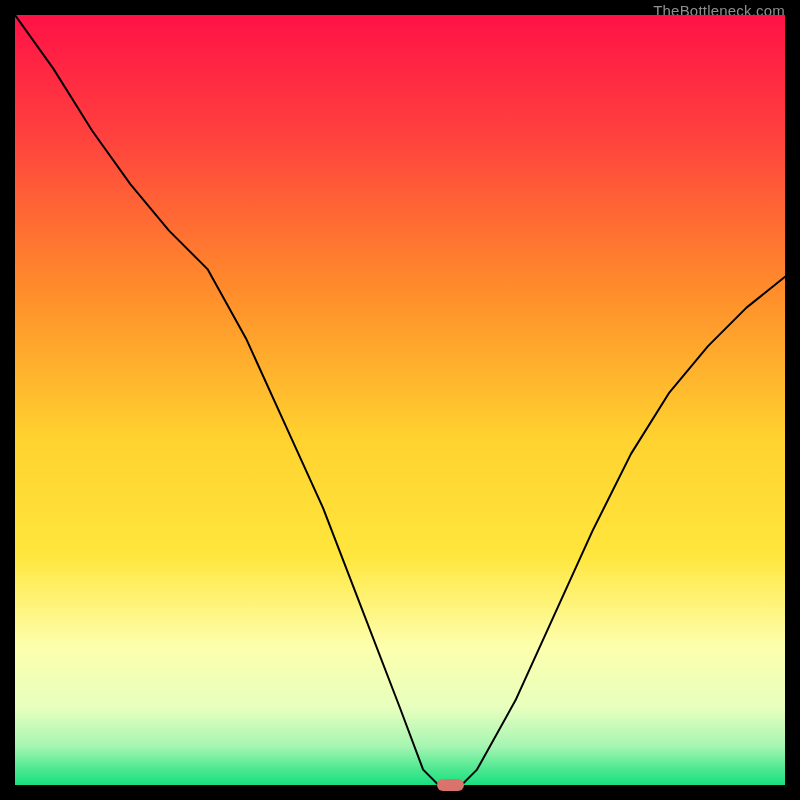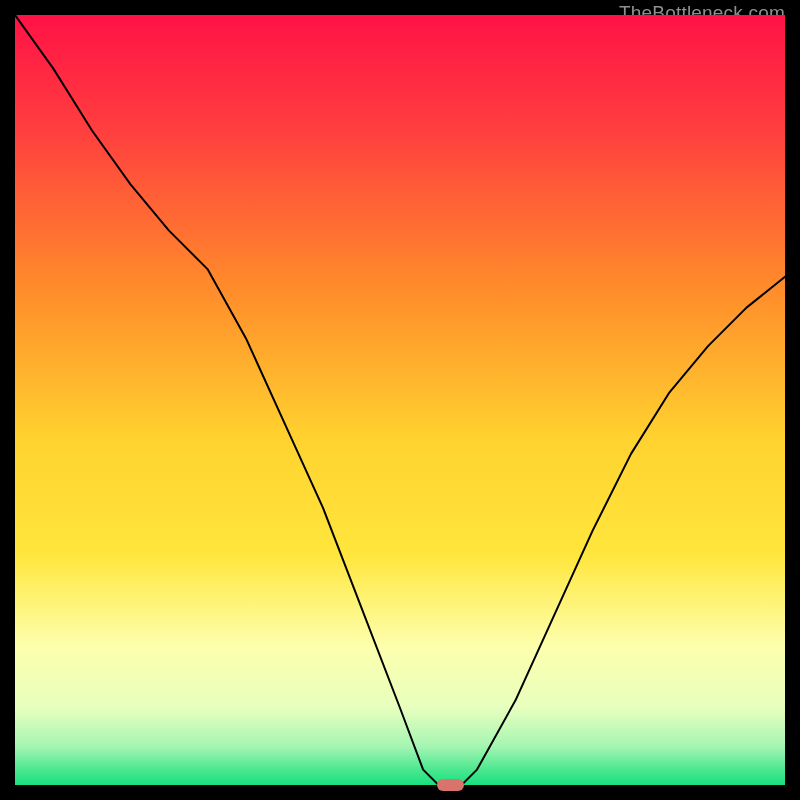--- a/index.html
+++ b/index.html
@@ -39,21 +39,21 @@
   .marker {
     position: absolute;
     border-radius: 999px;
     background: #d9736b;
   }
   .watermark {
     position: absolute;
     top: -13px;
     right: 0px;
     color: #8f8f8f;
-    font-size: 19px;
+    font-size: 15px;
     font-weight: 500;
     letter-spacing: 0.2px;
   }
 </style>
 </head>
 <body>
 
 <div class="frame">
   <div class="watermark">TheBottleneck.com</div>
   <div class="plot">

